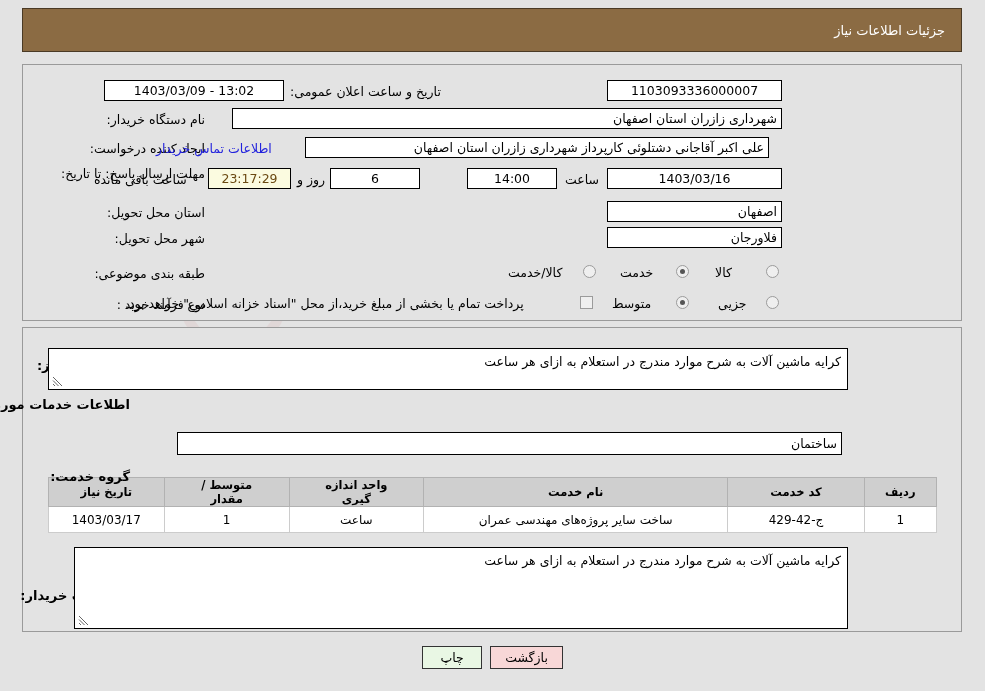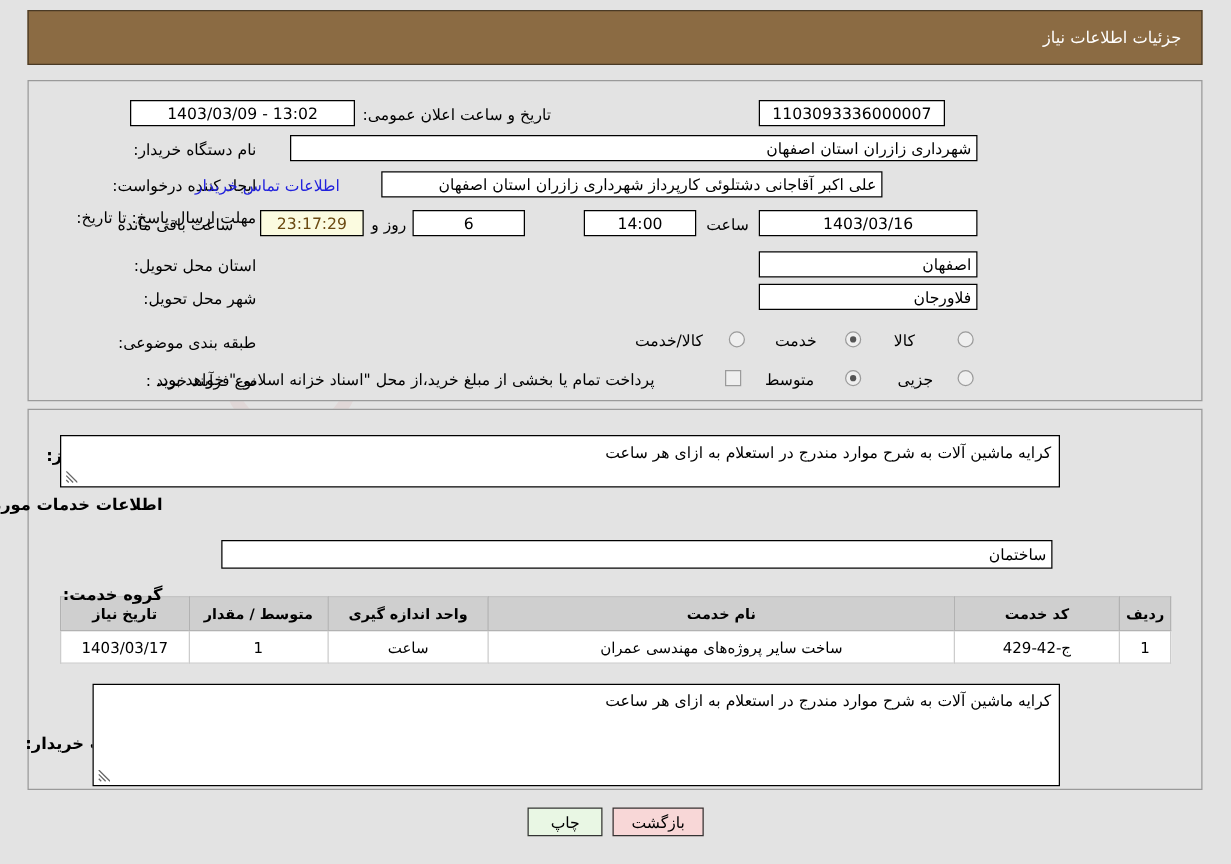--- a/index.html
+++ b/index.html
@@ -94,21 +94,21 @@
   .bold{font-weight:bold;}
 
   
   .tbl{
     position:absolute;left:48px;top:477px;width:889px;
     border-collapse:collapse;font-size:12px;z-index:2;background:#fff;
   }
   .tbl th{
     background:#cfcfcf;border:1px solid #b2b2b2;
     font-weight:bold;font-size:11.5px;color:#000;
-    height:26px;padding:0 4px;text-align:center;
+    height:26px;padding:0 20px;text-align:center;
   }
   .tbl td{
     background:#fff;border:1px solid #cccccc;
     height:25px;padding:0 4px;text-align:center;font-size:12px;
   }
 
   
   .btnrow{position:absolute;left:0;top:646px;width:985px;
           display:flex;justify-content:center;gap:8px;z-index:3;}
   .btn{
@@ -133,30 +133,30 @@
     <div class="wm-text">AriaTender.net</div>
   </div>
 
   <div class="titlebar">
     <span>جزئیات اطلاعات نیاز</span>
   </div>
 
   <div class="panel" id="panel-top"></div>
 
   <div class="lbl" style="right:780px;top:84px;z-index:3;">شماره نیاز:</div>
-  <div class="box ctr" style="left:607px;top:80px;width:149px;height:21px;z-index:3;">1103093336000007</div>
+  <div class="box ctr" style="left:607px;top:80px;width:175px;height:21px;z-index:3;">1103093336000007</div>
 
   <div class="lbl" style="left:290px;top:84px;z-index:3;">تاریخ و ساعت اعلان عمومی:</div>
   <div class="box ctr" style="left:104px;top:80px;width:180px;height:21px;z-index:3;">13:02 - 1403/03/09</div>
 
   <div class="lbl" style="right:780px;top:112px;z-index:3;">نام دستگاه خریدار:</div>
   <div class="box rt" style="left:232px;top:108px;width:550px;height:21px;z-index:3;">شهرداری زازران استان اصفهان</div>
 
   <div class="lbl" style="right:780px;top:141px;z-index:3;">ایجاد کننده درخواست:</div>
-  <div class="box rt" style="left:305px;top:137px;width:401px;height:21px;z-index:3;">علی اکبر آقاجانی دشتلوئی کارپرداز شهرداری زازران استان اصفهان</div>
+  <div class="box rt" style="left:305px;top:137px;width:464px;height:21px;z-index:3;">علی اکبر آقاجانی دشتلوئی کارپرداز شهرداری زازران استان اصفهان</div>
   <div class="link" style="left:156px;top:141px;z-index:3;">اطلاعات تماس خریدار</div>
 
   <div class="lbl" style="right:780px;top:166px;width:120px;z-index:3;line-height:16px;">مهلت ارسال پاسخ: تا تاریخ:</div>
   <div class="box ctr" style="left:607px;top:168px;width:175px;height:21px;z-index:3;">1403/03/16</div>
   <div class="lbl" style="left:565px;top:172px;z-index:3;">ساعت</div>
   <div class="box ctr" style="left:467px;top:168px;width:90px;height:21px;z-index:3;">14:00</div>
   <div class="box ctr" style="left:330px;top:168px;width:90px;height:21px;z-index:3;">6</div>
   <div class="lbl" style="left:297px;top:172px;z-index:3;">روز و</div>
   <div class="box countdown" style="left:208px;top:168px;width:83px;height:21px;z-index:3;">23:17:29</div>
   <div class="lbl" style="left:94px;top:172px;z-index:3;">ساعت باقی مانده</div>

